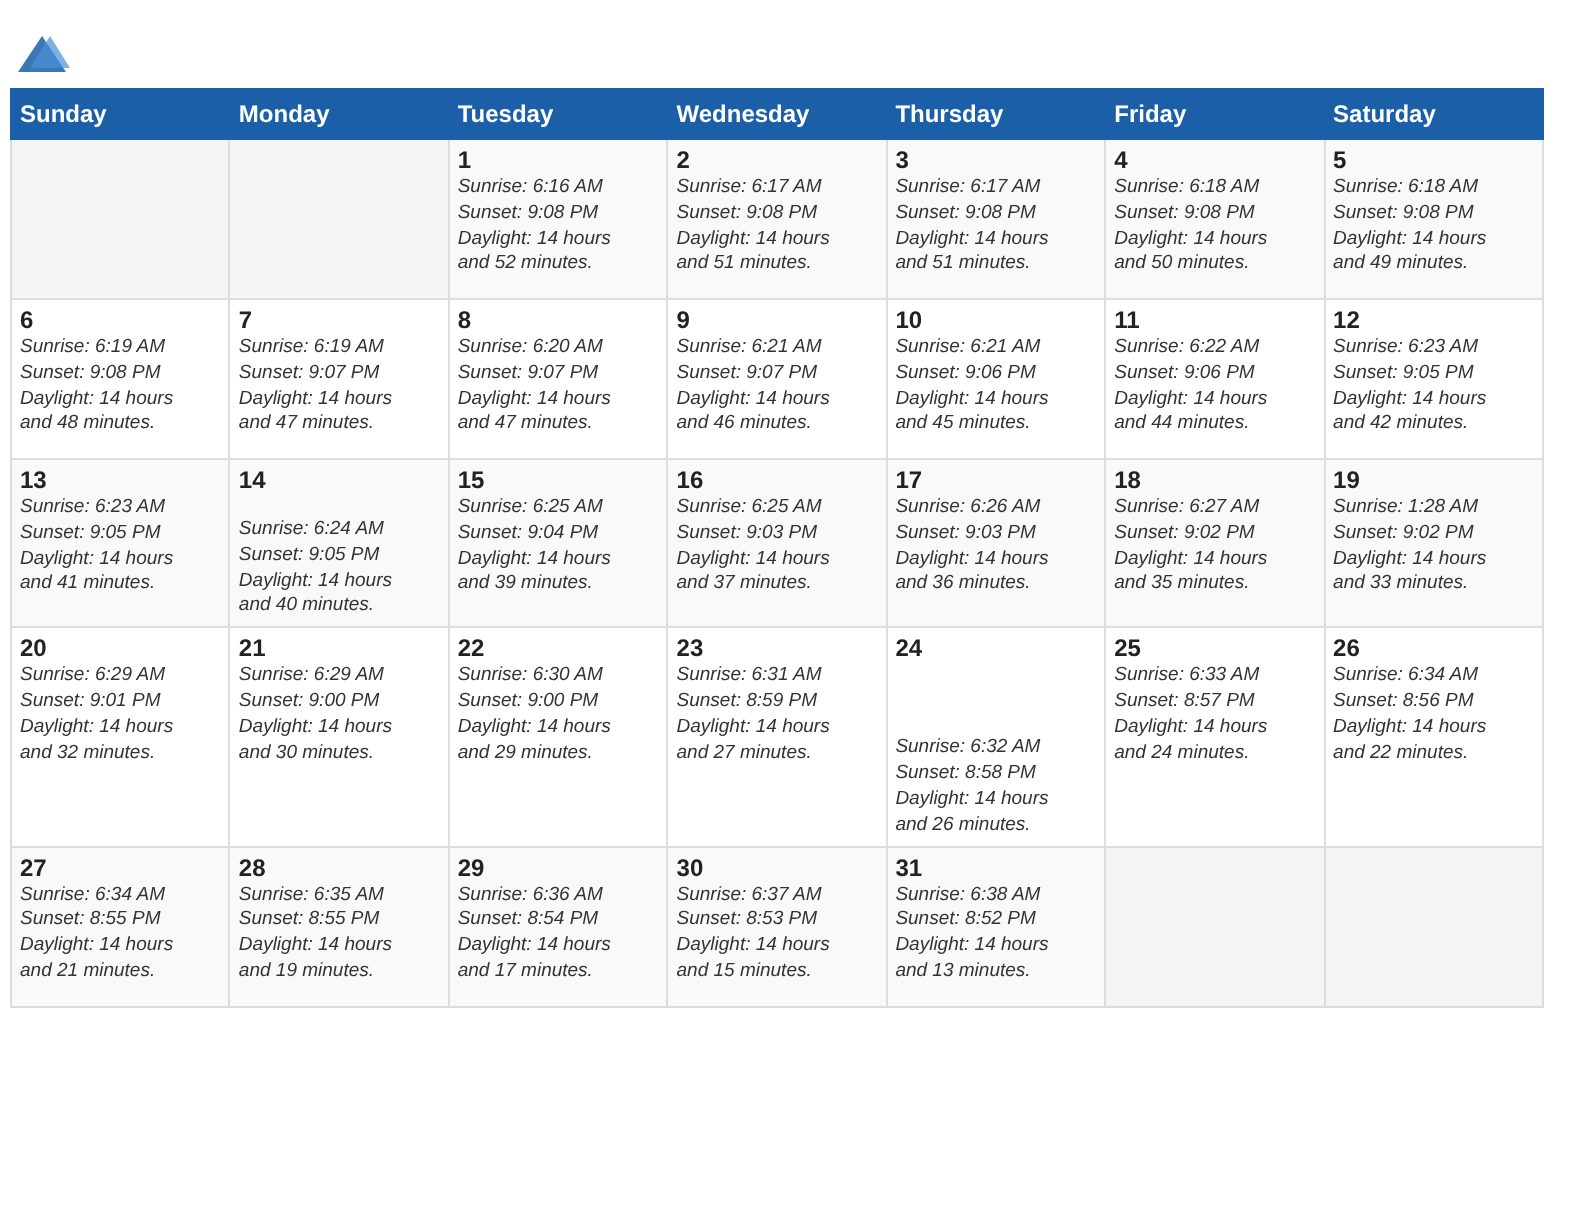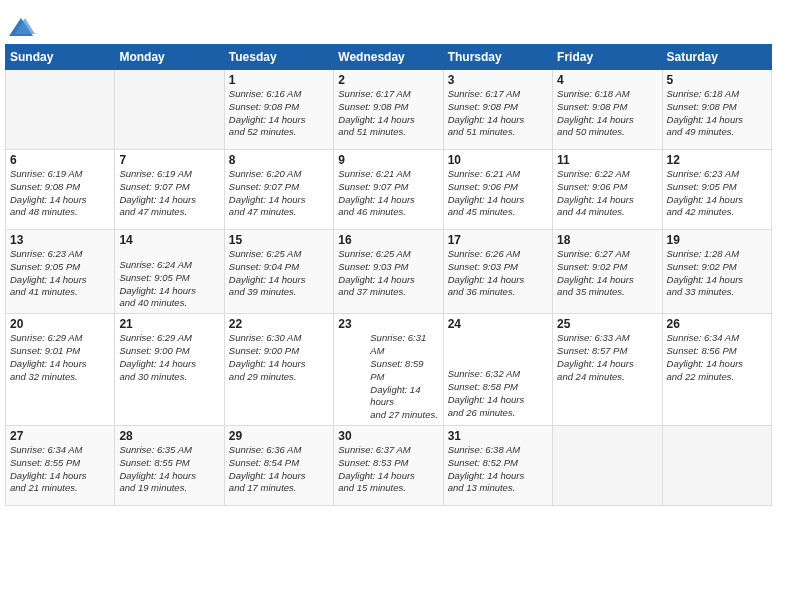--- a/index.html
+++ b/index.html
@@ -293,21 +293,21 @@
           </td>
           <td>
             <span class="day-number">22</span>
             <div class="day-info" style="white-space: pre-line;">Sunrise: 6:30 AM
 Sunset: 9:00 PM
 Daylight: 14 hours
 and 29 minutes.</div>
           </td>
           <td>
             <span class="day-number">23</span>
-            <div class="day-info" style="white-space: pre-line; margin-left: 32px;">Sunrise: 6:31 AM
+            <div class="day-info" style="white-space: pre-line;">Sunrise: 6:31 AM
 Sunset: 8:59 PM
 Daylight: 14 hours
 and 27 minutes.</div>
           </td>
           <td>
             <span class="day-number">24</span>
             <div class="day-info" style="white-space: pre-line; margin-top: 37px;">Sunrise: 6:32 AM
 Sunset: 8:58 PM
 Daylight: 14 hours
 and 26 minutes.</div>

